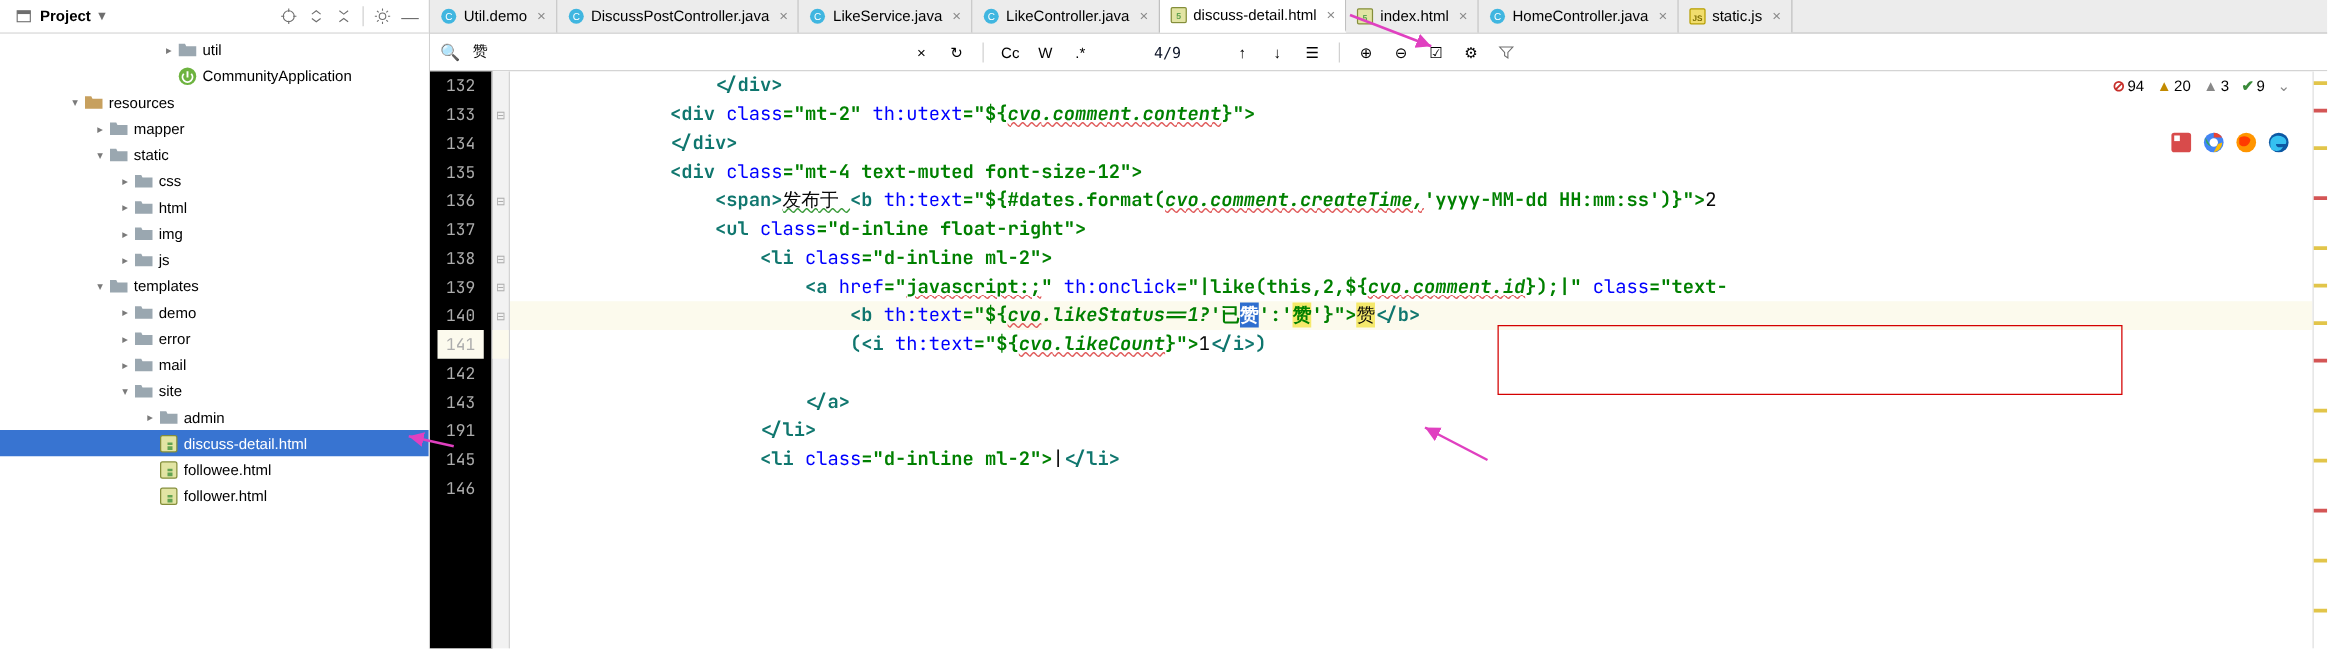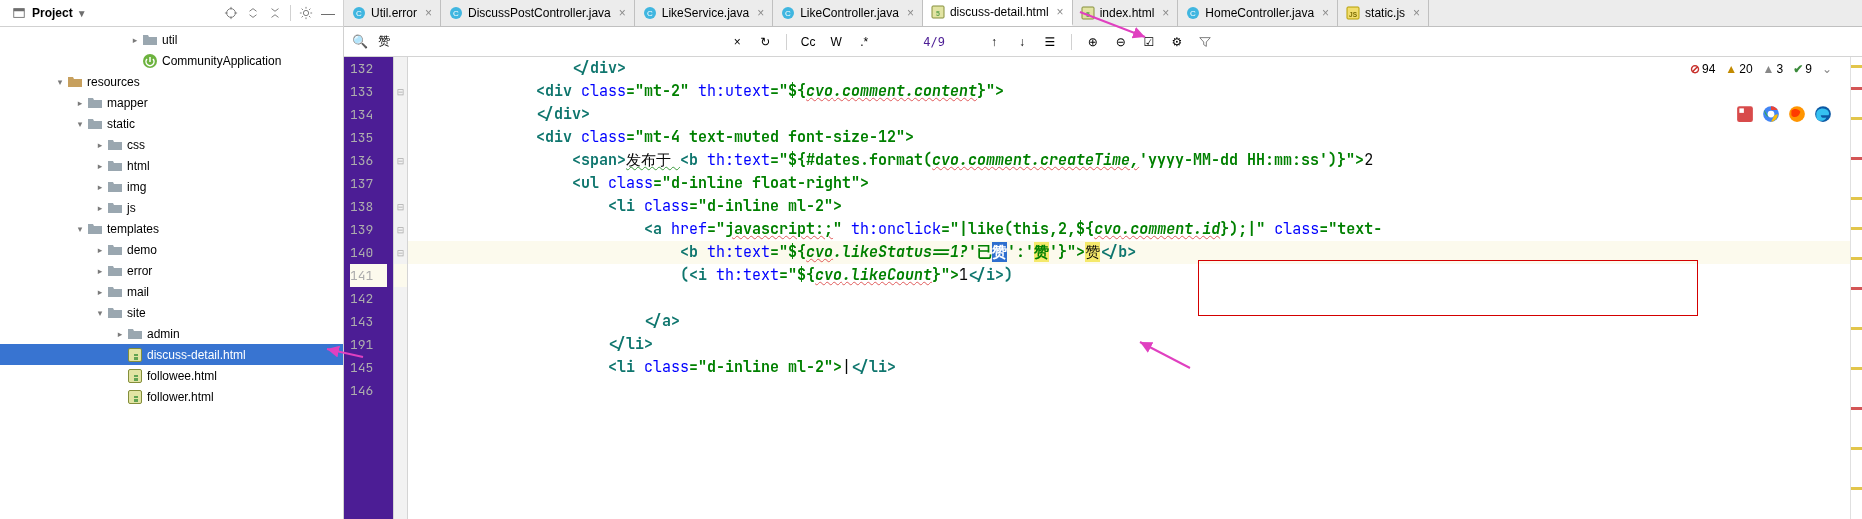--- a/index.html
+++ b/index.html
@@ -135,36 +135,36 @@
   display: flex;
   align-items: center;
   background: #fff;
   border-bottom: 1px solid #d4d4d4;
   padding: 0 8px;
   gap: 10px;
 }
 .find-bar .mag { color:#6e6e6e; font-size: 13px; }
 .find-bar .query { color:#000; min-width: 50px; }
 .find-bar .spacer-left { width: 280px; }
-.find-bar .counter { color:#4c1d95; font-family: monospace; }
+.find-bar .counter { color:#0f172a; font-family: monospace; }
 .find-bar .btn { cursor:pointer; display:inline-flex; align-items:center; justify-content:center; width:18px; height:18px; }
 .code-wrapper {
   position: relative;
   flex: 1;
   display: flex;
   overflow: hidden;
 }
 .gutter {
   width: 50px;
-  background: #4c1d95;
+  background: #000000;
   border-right: 1px solid #d4d4d4;
   font-family: "JetBrains Mono", Consolas, monospace;
   font-size: 13px;
   color: #adadad;
-  text-align: left;
+  text-align: center;
   padding: 0 6px;
 }
 .gutter .gline { height: 23px; line-height: 23px; }
 .fold-gutter {
   width: 14px;
   background: #f2f2f2;
   border-right: 1px solid #d4d4d4;
 }
 .fold-gutter .gline {
   height: 23px; display:flex; align-items:center; justify-content:center;
@@ -477,21 +477,21 @@
 <div class="editor-area">
 
   <div class="tabs" id="tabs">
       <div class="tab">
         <span class="tab-ic java-ic">
           <svg width="14" height="14" viewBox="0 0 14 14">
             <circle cx="7" cy="7" r="6"></circle>
             <text x="7" y="10" text-anchor="middle" font-size="8" fill="#fff" font-family="Arial">C</text>
           </svg>
         </span>
-        <span>Util.error</span>
+        <span>Util.demo</span>
         <span class="close">×</span>
       </div>
       <div class="tab">
         <span class="tab-ic java-ic">
           <svg width="14" height="14" viewBox="0 0 14 14">
             <circle cx="7" cy="7" r="6"></circle>
             <text x="7" y="10" text-anchor="middle" font-size="8" fill="#fff" font-family="Arial">C</text>
           </svg>
         </span>
         <span>DiscussPostController.java</span>

